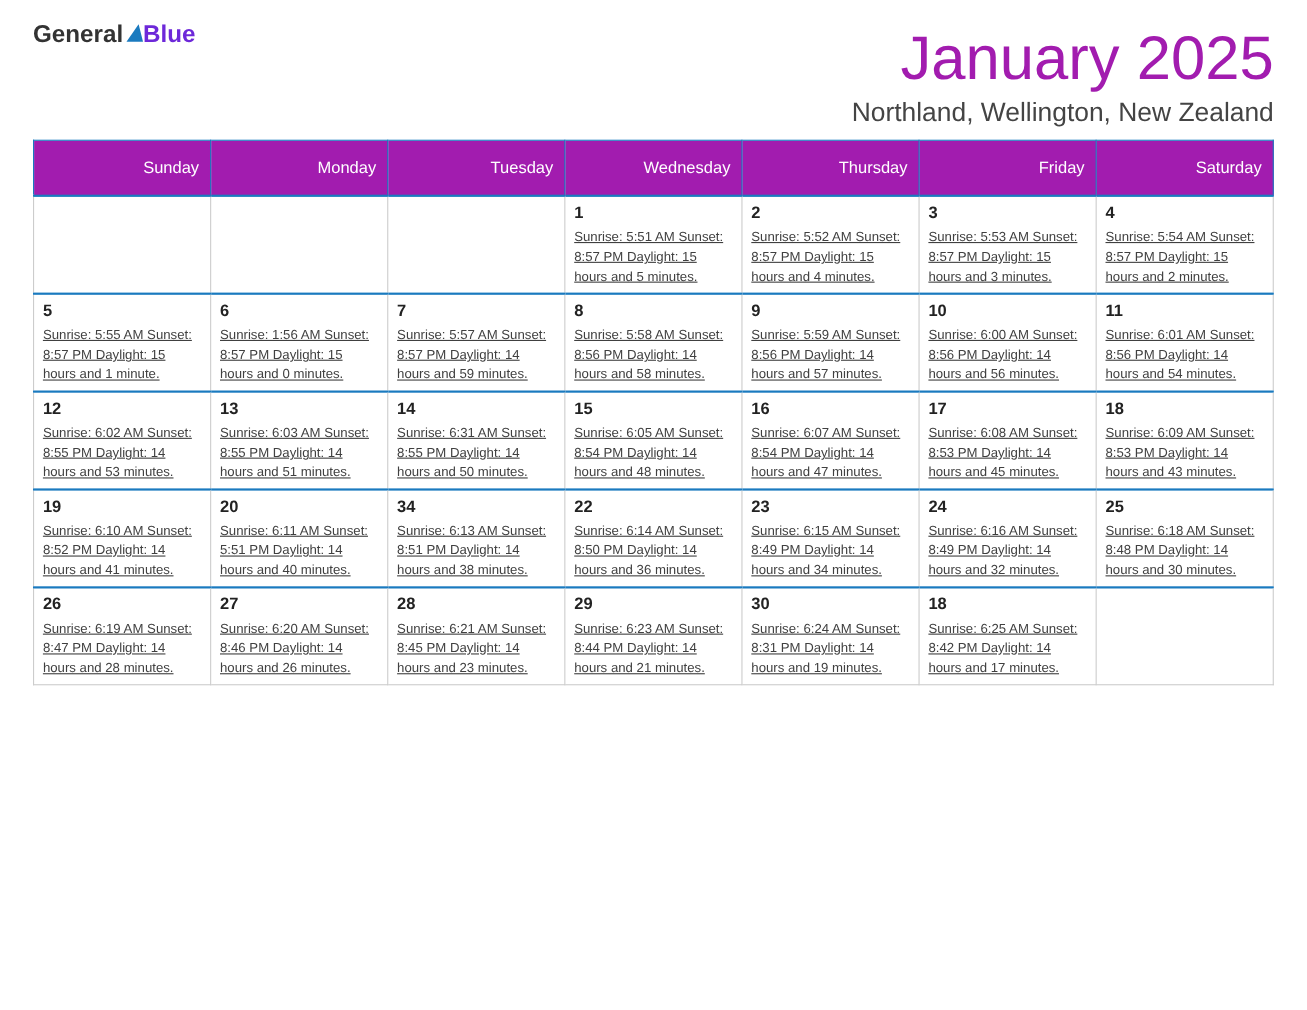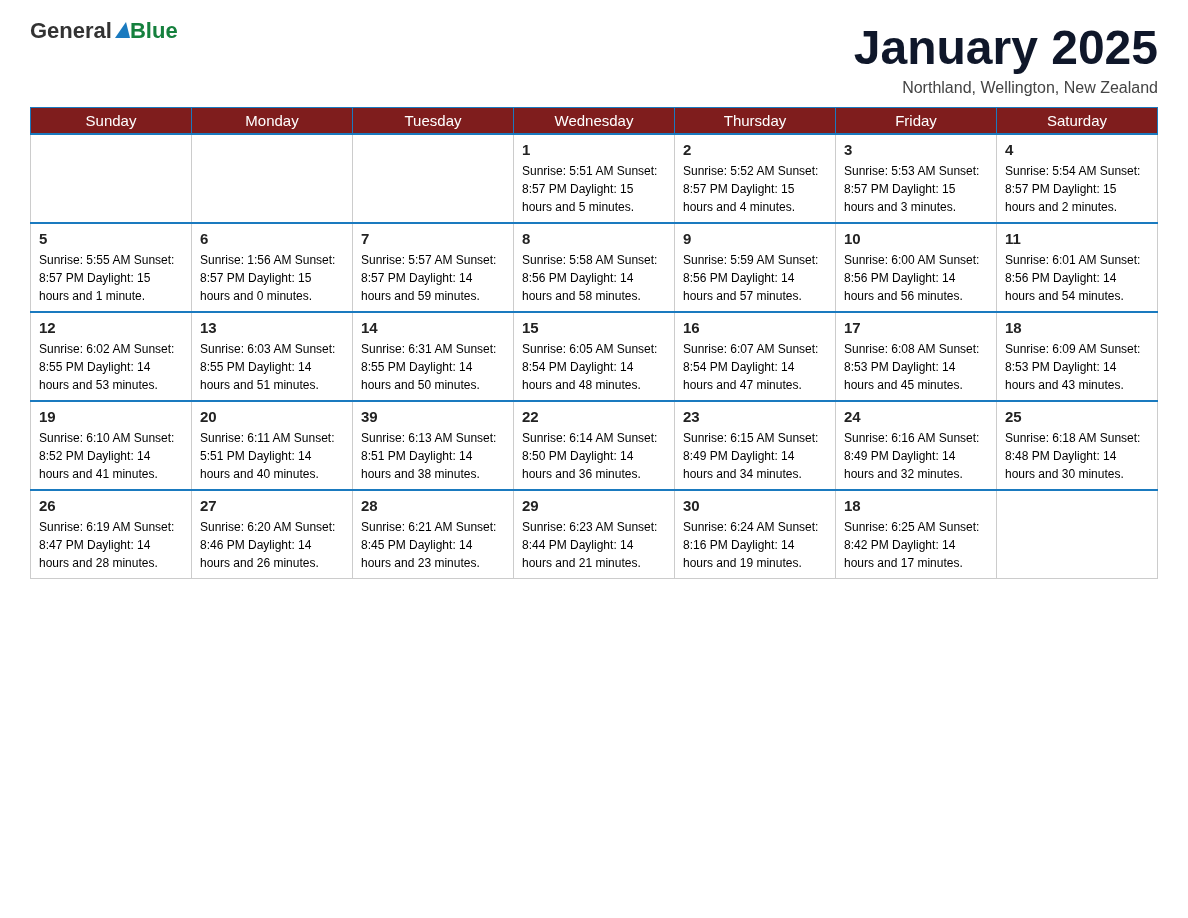--- a/index.html
+++ b/index.html
@@ -13,39 +13,39 @@
     .header {
       display: flex;
       justify-content: space-between;
       align-items: flex-start;
       margin-bottom: 10px;
     }
     .title-section {
       text-align: right;
     }
     .month-title {
-      font-size: 48px;
-      font-weight: bold;
-      color: #0f172a;
+      font-size: 56px;
+      font-weight: normal;
+      color: #a21caf;
     }
     .location {
-      font-size: 16px;
+      font-size: 24px;
       color: #444;
       margin-top: 4px;
     }
     .calendar {
       width: 100%;
       border-collapse: collapse;
       margin-top: 10px;
     }
     .calendar th {
-      background-color: #7f1d1d;
+      background-color: #a21caf;
       color: white;
-      padding: 4px 10px;
-      text-align: center;
+      padding: 16px 10px;
+      text-align: right;
       font-size: 15px;
       font-weight: normal;
       border: 1px solid #1a7abf;
     }
     .calendar td {
       border: 1px solid #ccc;
       vertical-align: top;
       padding: 6px 8px;
       width: 14.28%;
       min-height: 100px;
@@ -57,22 +57,23 @@
       border-top: 2px solid #1a7abf;
     }
     .day-number {
       font-size: 15px;
       font-weight: bold;
       color: #222;
       margin-bottom: 4px;
     }
     .day-info {
       font-size: 12px;
-      color: #000000;
+      color: #404040;
       line-height: 1.5;
+      text-decoration: underline;
     }
     .empty-cell {
       background: #fff;
     }
     .logo-container {
       display: flex;
       align-items: center;
     }
     .logo-icon {
       display: flex;
@@ -85,21 +86,21 @@
       color: #333;
       line-height: 1;
     }
     .blue-row {
       display: flex;
       align-items: center;
     }
     .blue-text {
       font-size: 22px;
       font-weight: bold;
-      color: #15803d;
+      color: #6d28d9;
       line-height: 1;
     }
     .triangle-icon {
       width: 0;
       height: 0;
       border-left: 11px solid transparent;
       border-right: 4px solid transparent;
       border-bottom: 16px solid #1a7abf;
       display: inline-block;
       margin-left: 3px;
@@ -262,21 +263,21 @@
 Sunset: 8:52 PM
 Daylight: 14 hours and 41 minutes.</div>
         </td>
         <td>
           <div class="day-number">20</div>
           <div class="day-info">Sunrise: 6:11 AM
 Sunset: 5:51 PM
 Daylight: 14 hours and 40 minutes.</div>
         </td>
         <td>
-          <div class="day-number">39</div>
+          <div class="day-number">34</div>
           <div class="day-info">Sunrise: 6:13 AM
 Sunset: 8:51 PM
 Daylight: 14 hours and 38 minutes.</div>
         </td>
         <td>
           <div class="day-number">22</div>
           <div class="day-info">Sunrise: 6:14 AM
 Sunset: 8:50 PM
 Daylight: 14 hours and 36 minutes.</div>
         </td>
@@ -320,21 +321,21 @@
         </td>
         <td>
           <div class="day-number">29</div>
           <div class="day-info">Sunrise: 6:23 AM
 Sunset: 8:44 PM
 Daylight: 14 hours and 21 minutes.</div>
         </td>
         <td>
           <div class="day-number">30</div>
           <div class="day-info">Sunrise: 6:24 AM
-Sunset: 8:16 PM
+Sunset: 8:31 PM
 Daylight: 14 hours and 19 minutes.</div>
         </td>
         <td>
           <div class="day-number">18</div>
           <div class="day-info">Sunrise: 6:25 AM
 Sunset: 8:42 PM
 Daylight: 14 hours and 17 minutes.</div>
         </td>
         <td class="empty-cell"></td>
       </tr>

